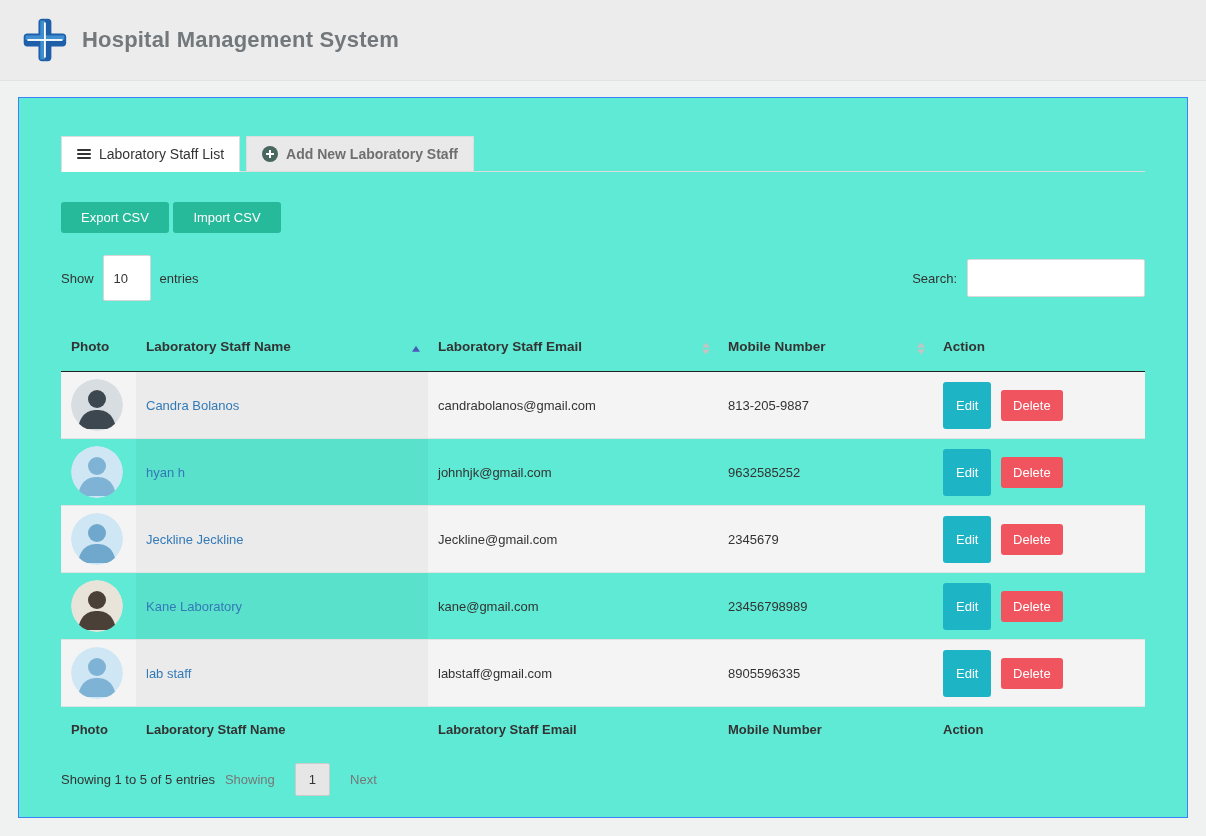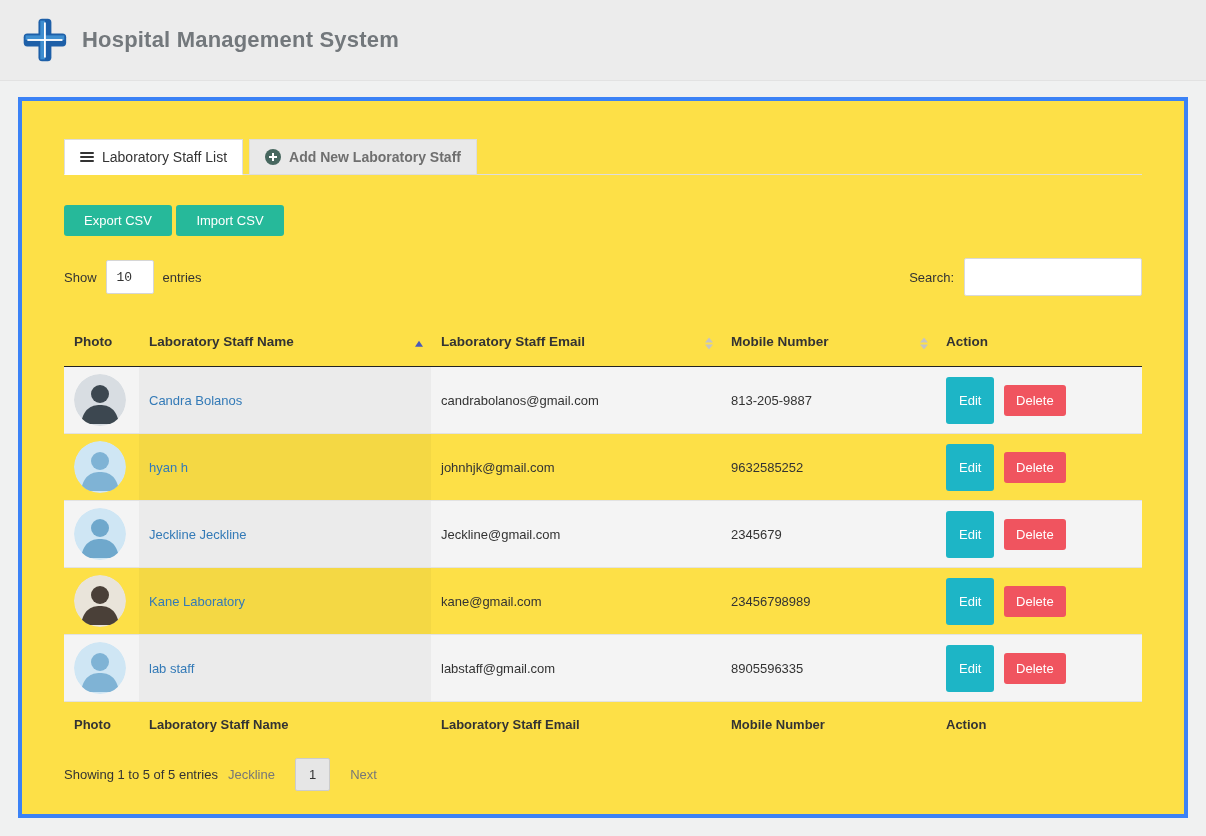--- a/index.html
+++ b/index.html
@@ -21,21 +21,21 @@
   .app-header{
     height:81px;background:#ececec;border-bottom:1px solid #e2e2e2;
     display:flex;align-items:center;padding:0 20px;
   }
   .logo{width:48px;height:48px;flex:0 0 auto;}
   .app-title{
     margin-left:14px;font-size:22px;font-weight:bold;color:#73787c;letter-spacing:.2px;
   }
   
   .card{
-    margin:16px 18px;background:#fde047;border:4px solid #3b82f6;
+    margin:16px 18px;background:#5eead4;border:1px solid #3b82f6;
     padding:38px 42px 26px;height:721px;overflow:hidden;
   }
   
   .tabs{display:flex;border-bottom:1px solid #ddd;align-items:flex-end;}
   .tab{
     display:flex;align-items:center;gap:8px;
     padding:9px 15px;font-size:14px;cursor:pointer;margin-bottom:-1px;
   }
   .tab.active{
     background:#fff;border:1px solid #ddd;border-bottom:1px solid #fff;color:#333;
@@ -54,23 +54,23 @@
   .plus-circle-icon::before{width:8px;height:2px;}
   .plus-circle-icon::after{width:2px;height:8px;}
   
   .csv-row{margin-top:30px;}
   .btn{border:none;color:#fff;font-size:13px;border-radius:3px;cursor:pointer;font-family:inherit;}
   .btn-csv{background:var(--teal-button);padding:8px 20px;}
   
   .controls{margin-top:22px;display:flex;justify-content:space-between;align-items:center;font-size:13px;}
   .length-control{display:flex;align-items:center;}
   .entries-select{
-    width:48px;height:34px;margin:0 9px;border:1px solid #d6d6d6;border-radius:2px;
+    width:48px;height:46px;margin:0 9px;border:1px solid #d6d6d6;border-radius:2px;
     background:#fff;font-size:13px;padding-left:10px;appearance:none;-webkit-appearance:none;
-    font-family:Liberation Mono, monospace;color:#333;
+    font-family:Liberation Sans, sans-serif;color:#333;
   }
   .search-control{display:flex;align-items:center;}
   .search-input{
     width:178px;height:38px;margin-left:10px;border:1px solid #d9d9d9;border-radius:2px;
     background:#fff;font-size:13px;padding:0 8px;font-family:inherit;
   }
   
   table{width:100%;border-collapse:collapse;margin-top:26px;table-layout:fixed;}
   col.c-photo{width:75px;} col.c-name{width:292px;} col.c-email{width:290px;}
   col.c-mobile{width:215px;} col.c-action{width:auto;}
@@ -305,19 +305,19 @@
         <th>Laboratory Staff Email</th>
         <th>Mobile Number</th>
         <th>Action</th>
       </tr>
     </tfoot>
   </table>
 
   <div class="table-footer">
     <div class="info-text">Showing 1 to 5 of 5 entries</div>
     <div class="pagination">
-      <span class="page-link">Jeckline</span>
+      <span class="page-link">Showing</span>
       <span class="page-number">1</span>
       <span class="page-link">Next</span>
     </div>
   </div>
 
 </main>
 
 </body></html>

